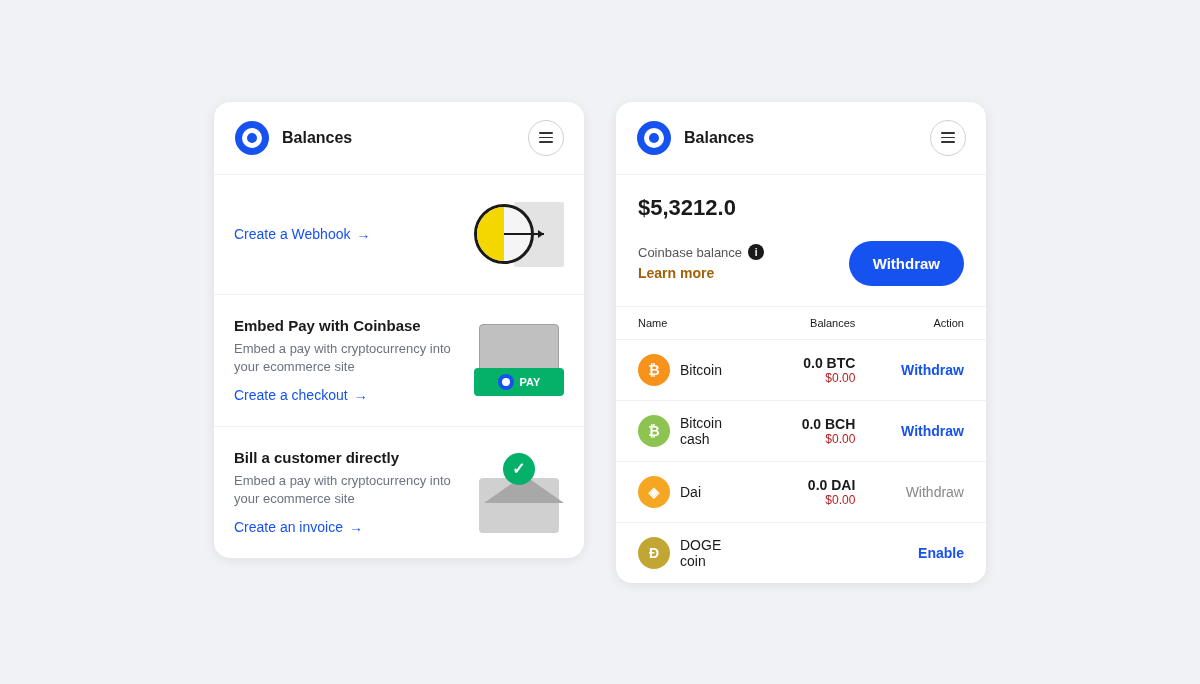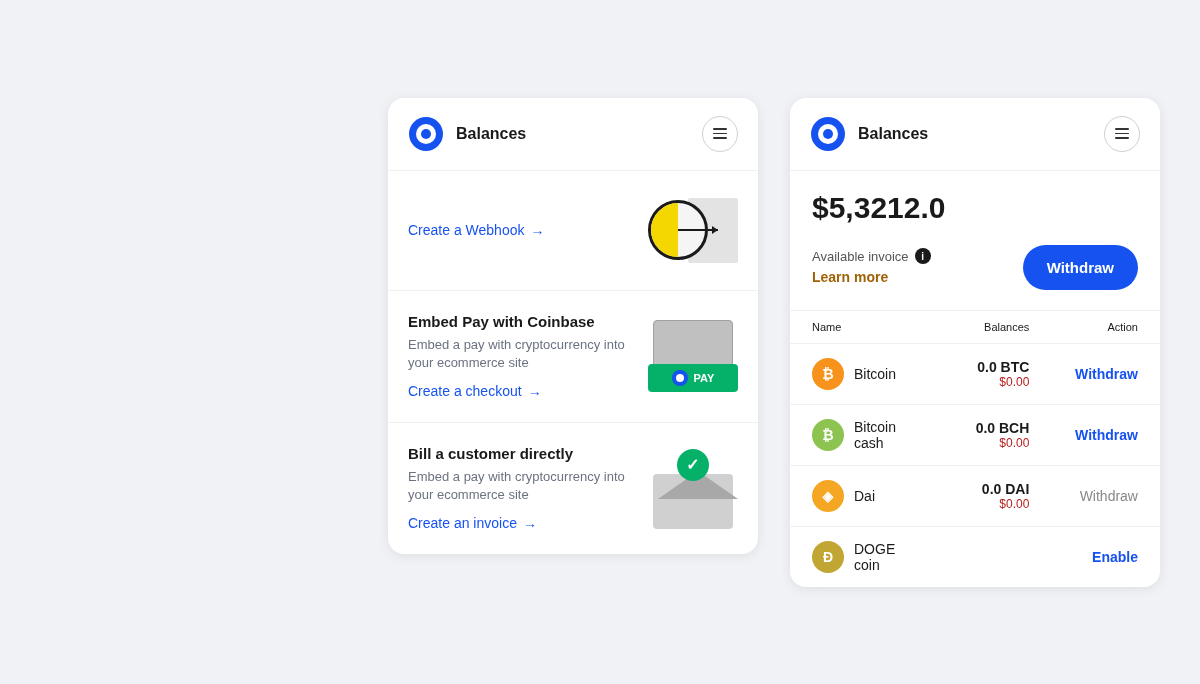--- a/index.html
+++ b/index.html
@@ -12,21 +12,21 @@
       min-height: 100vh;
       width: 1200px;
       height: 684px;
       overflow: hidden;
     }
     .container {
       display: flex;
       gap: 32px;
       padding: 40px;
       width: 100%;
-      justify-content: flex-end;
+      justify-content: center;
       align-items: flex-start;
     }
 
     
     .card {
       background: #fff;
       border-radius: 16px;
       overflow: hidden;
       box-shadow: 0 2px 12px rgba(0,0,0,0.08);
     }
@@ -283,21 +283,21 @@
       font-size: 16px;
       font-weight: 700;
     }
 
     
     .balance-section {
       padding: 20px 22px;
       border-bottom: 1px solid #f0f0f0;
     }
     .balance-amount {
-      font-size: 30px;
+      font-size: 22px;
       font-weight: 700;
       color: #1a1a1a;
       margin-bottom: 20px;
     }
     .balance-row {
       display: flex;
       align-items: center;
       justify-content: space-between;
     }
     .balance-left {
@@ -536,21 +536,21 @@
         <div class="menu-line"></div>
         <div class="menu-line"></div>
       </button>
     </div>
 
     <div class="balance-section">
       <div class="balance-amount">$5,3212.0</div>
       <div class="balance-row">
         <div class="balance-left">
           <div class="balance-label-row">
-            <span class="balance-label">Available invoice</span>
+            <span class="balance-label">Coinbase balance</span>
             <div class="info-icon">i</div>
           </div>
           <a class="learn-more-link">Learn more</a>
         </div>
         <button class="withdraw-btn">Withdraw</button>
       </div>
     </div>
 
     <div class="table-header">
       <div class="table-header-cell">Name</div>

